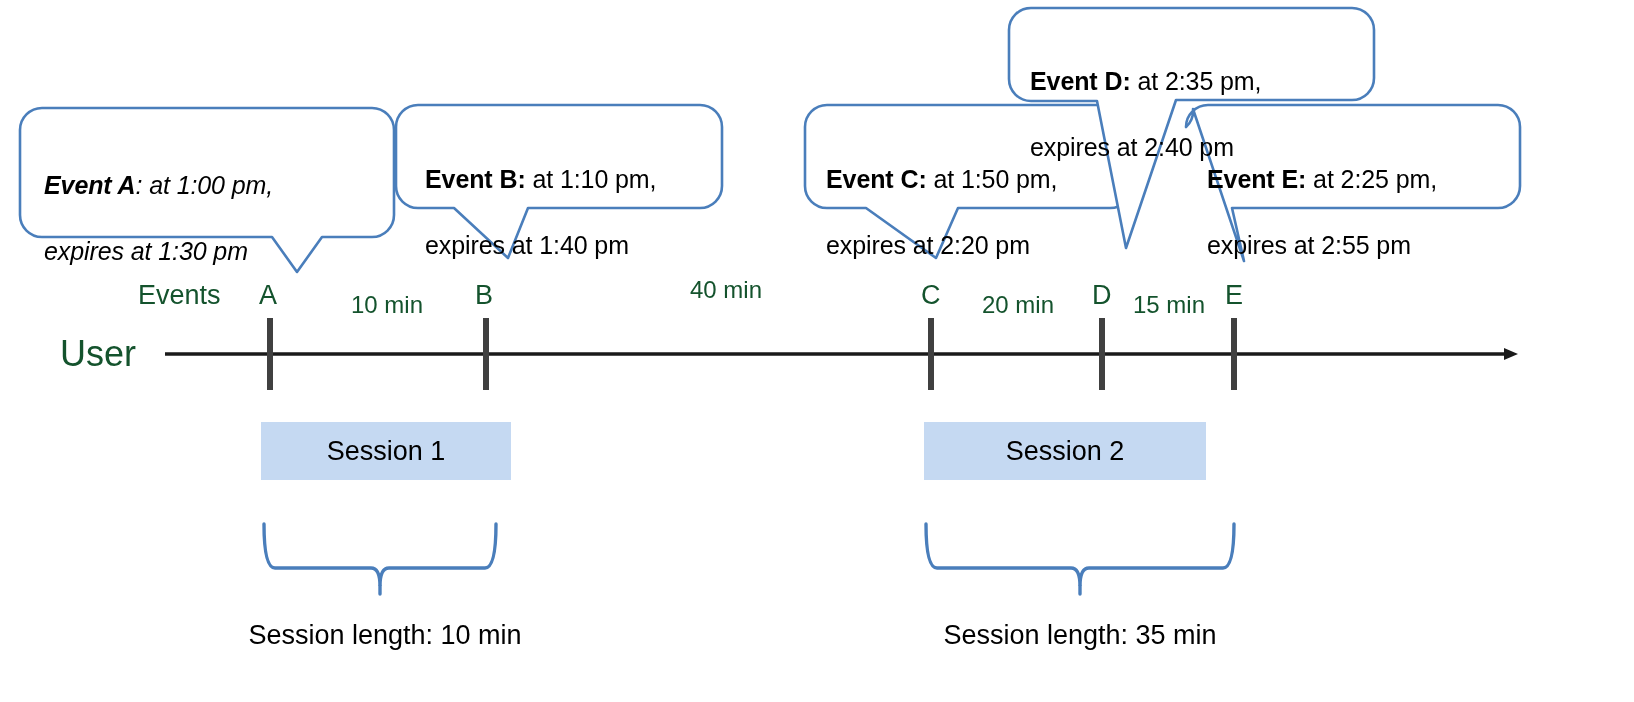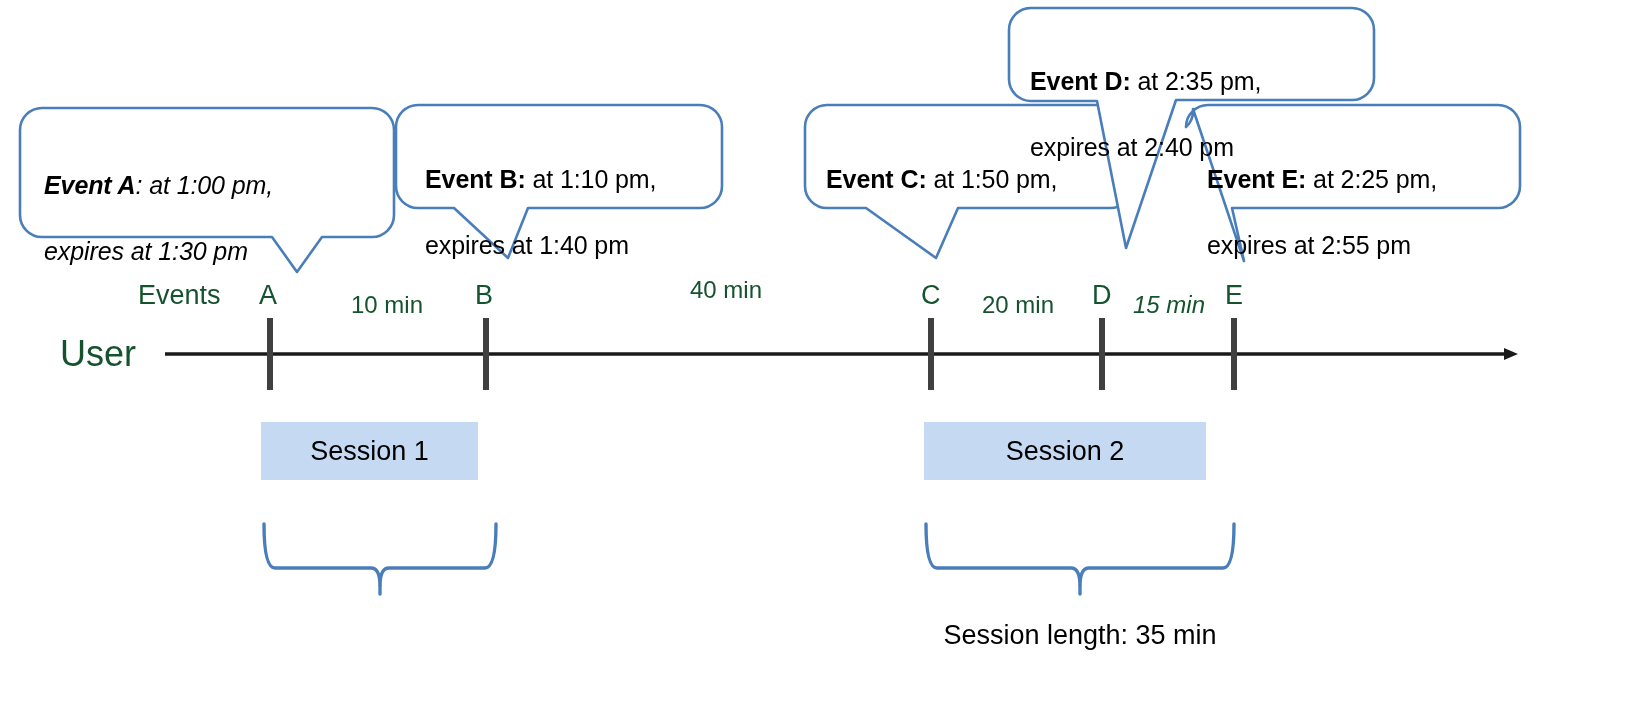--- a/index.html
+++ b/index.html
@@ -121,20 +121,21 @@
     <span>expires at 1:30 pm</span>
   </div>
 
   <div class="callout-text" style="left:418px; top:130px; width:310px;margin-left:7px;">
     <span class="ev">Event B</span><span class="ev">:</span><span> at 1:10 pm,</span><br>
     <span>expires at 1:40 pm</span>
   </div>
 
   <div class="callout-text" style="left:826px; top:130px; width:312px;">
     <span class="ev">Event C</span><span class="ev">:</span><span> at 1:50 pm,</span><br>
+    <span>expires at 2:20 pm</span>
   </div>
 
   <div class="callout-text" style="left:1030px; top:32px; width:330px;">
     <span class="ev">Event D</span><span class="ev">:</span><span> at 2:35 pm,</span><br>
     <span>expires at 2:40 pm</span>
   </div>
 
   <div class="callout-text" style="left:1207px; top:130px; width:318px;">
     <span class="ev">Event E</span><span class="ev">:</span><span> at 2:25 pm,</span><br>
     <span>expires at 2:55 pm</span>
@@ -145,24 +146,25 @@
 
   <div class="tl-label" style="left:259px; top:280px;">A</div>
   <div class="tl-label" style="left:475px; top:280px;">B</div>
   <div class="tl-label" style="left:921px; top:280px;">C</div>
   <div class="tl-label" style="left:1092px; top:280px;">D</div>
   <div class="tl-label" style="left:1225px; top:280px;">E</div>
 
   <div class="tl-label small" style="left:351px; top:291px;">10 min</div>
   <div class="tl-label small" style="left:690px; top:276px;">40 min</div>
   <div class="tl-label small" style="left:982px; top:291px;">20 min</div>
-  <div class="tl-label small" style="left:1133px; top:291px;font-style:italic;">15 min</div>
+  <div class="tl-label small" style="left:1133px; top:291px;">15 min</div>
 
-  <div class="session-box" style="left:261px; top:422px; width:217px; height:58px;">
+  <div class="session-box" style="left:261px; top:422px; width:250px; height:58px;">
     <span>Session 1</span>
   </div>
   <div class="session-box" style="left:924px; top:422px; width:282px; height:58px;">
     <span>Session 2</span>
   </div>
 
+  <div class="session-len" style="left:240px; top:620px; width:290px;">Session length: 10 min</div>
   <div class="session-len" style="left:935px; top:620px; width:290px;">Session length: 35 min</div>
 
 </div>
 
 </body></html>

